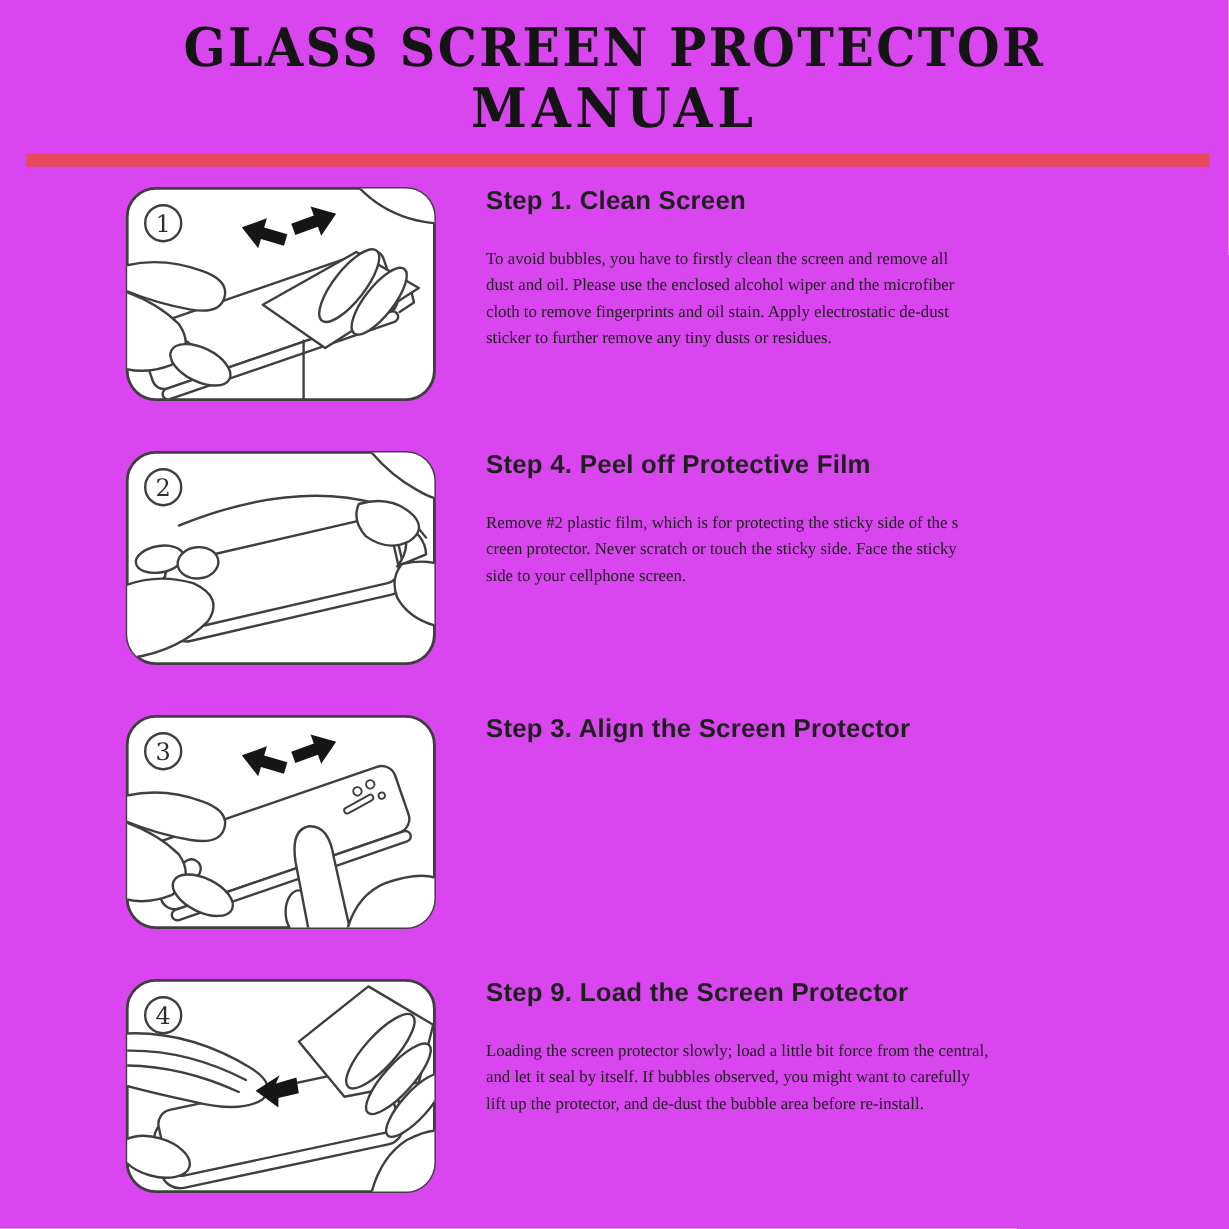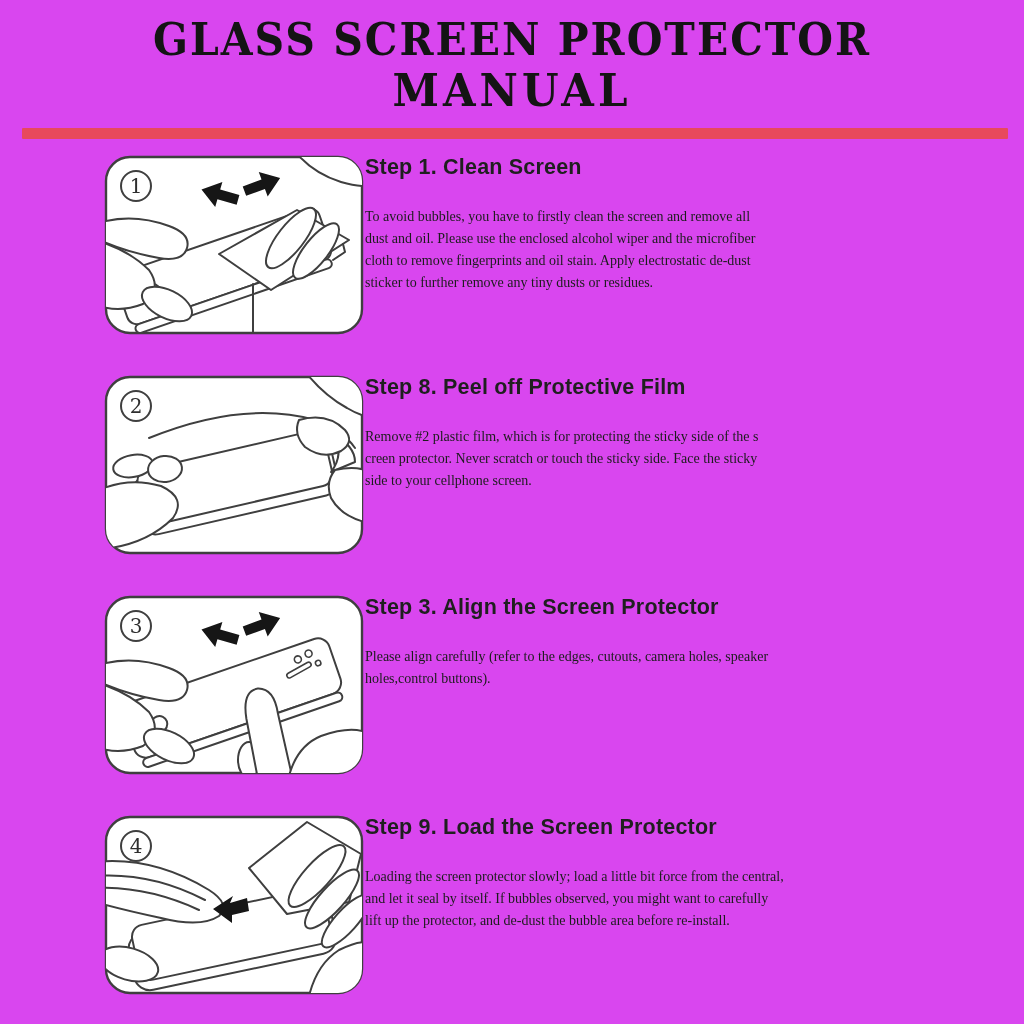--- a/index.html
+++ b/index.html
@@ -39,20 +39,21 @@
   
   .steps{ padding-top:15px; }
   .step{
     display:flex;
     align-items:flex-start;
     margin:0 0 38px 103px;
   }
   .figure{ width:262px;height:182px;flex:none; }
   .figure svg{ display:block;width:262px;height:182px; }
   .text{
+    margin-left:40px;
     width:600px;
     padding-top:1px;
   }
   .step-heading{
     margin:0;
     font-family:"Liberation Sans", sans-serif;
     font-weight:700;
     font-size:21.5px;
     letter-spacing:0.2px;
     color:var(--heading-text,#1f1f1f);
@@ -168,21 +169,21 @@
               <path class="ln" d="M-8 118 Q24 102 58 112 Q84 124 70 144 Q46 168 8 174 L-8 176 Z"></path>
               <ellipse class="ln" cx="30" cy="92" rx="20" ry="11" transform="rotate(-10 30 92)"></ellipse>
               <ellipse class="ln" cx="62" cy="95" rx="17" ry="13" transform="rotate(-6 62 95)"></ellipse>
             </g>
           </g>
           <circle class="ln" cx="33" cy="32" r="15"></circle>
           <text class="num" x="33" y="39">2</text>
         </svg>
       </div>
       <div class="text">
-        <h2 class="step-heading">Step 8. Peel off Protective Film</h2>
+        <h2 class="step-heading">Step 4. Peel off Protective Film</h2>
         <p class="step-body">Remove #2 plastic film, which is for protecting the sticky side of the s
 creen protector. Never scratch or touch the sticky side. Face the sticky
 side to your cellphone screen.</p>
       </div>
     </section>
 
     <section class="step">
       <div class="figure">
         <svg viewBox="0 0 262 182">
           <defs>
@@ -215,22 +216,20 @@
               <path class="blk" transform="rotate(16 118 40)" d="M136 36 L116 36 L116 28 L98 41 L116 54 L116 46 L136 46 Z"></path>
               <path class="blk" transform="rotate(-20 158 30)" d="M140 26 L160 26 L160 18 L178 31 L160 44 L160 36 L140 36 Z"></path>
             </g>
           </g>
           <circle class="ln" cx="33" cy="32" r="15"></circle>
           <text class="num" x="33" y="39">3</text>
         </svg>
       </div>
       <div class="text">
         <h2 class="step-heading">Step 3. Align the Screen Protector</h2>
-        <p class="step-body">Please align carefully (refer to the edges, cutouts, camera holes, speaker
-holes,control buttons).</p>
       </div>
     </section>
 
     <section class="step">
       <div class="figure">
         <svg viewBox="0 0 262 182">
           <defs>
               <clipPath id="c4">
                 <rect x="3" y="3" width="256" height="176" rx="24"></rect>
               </clipPath>

